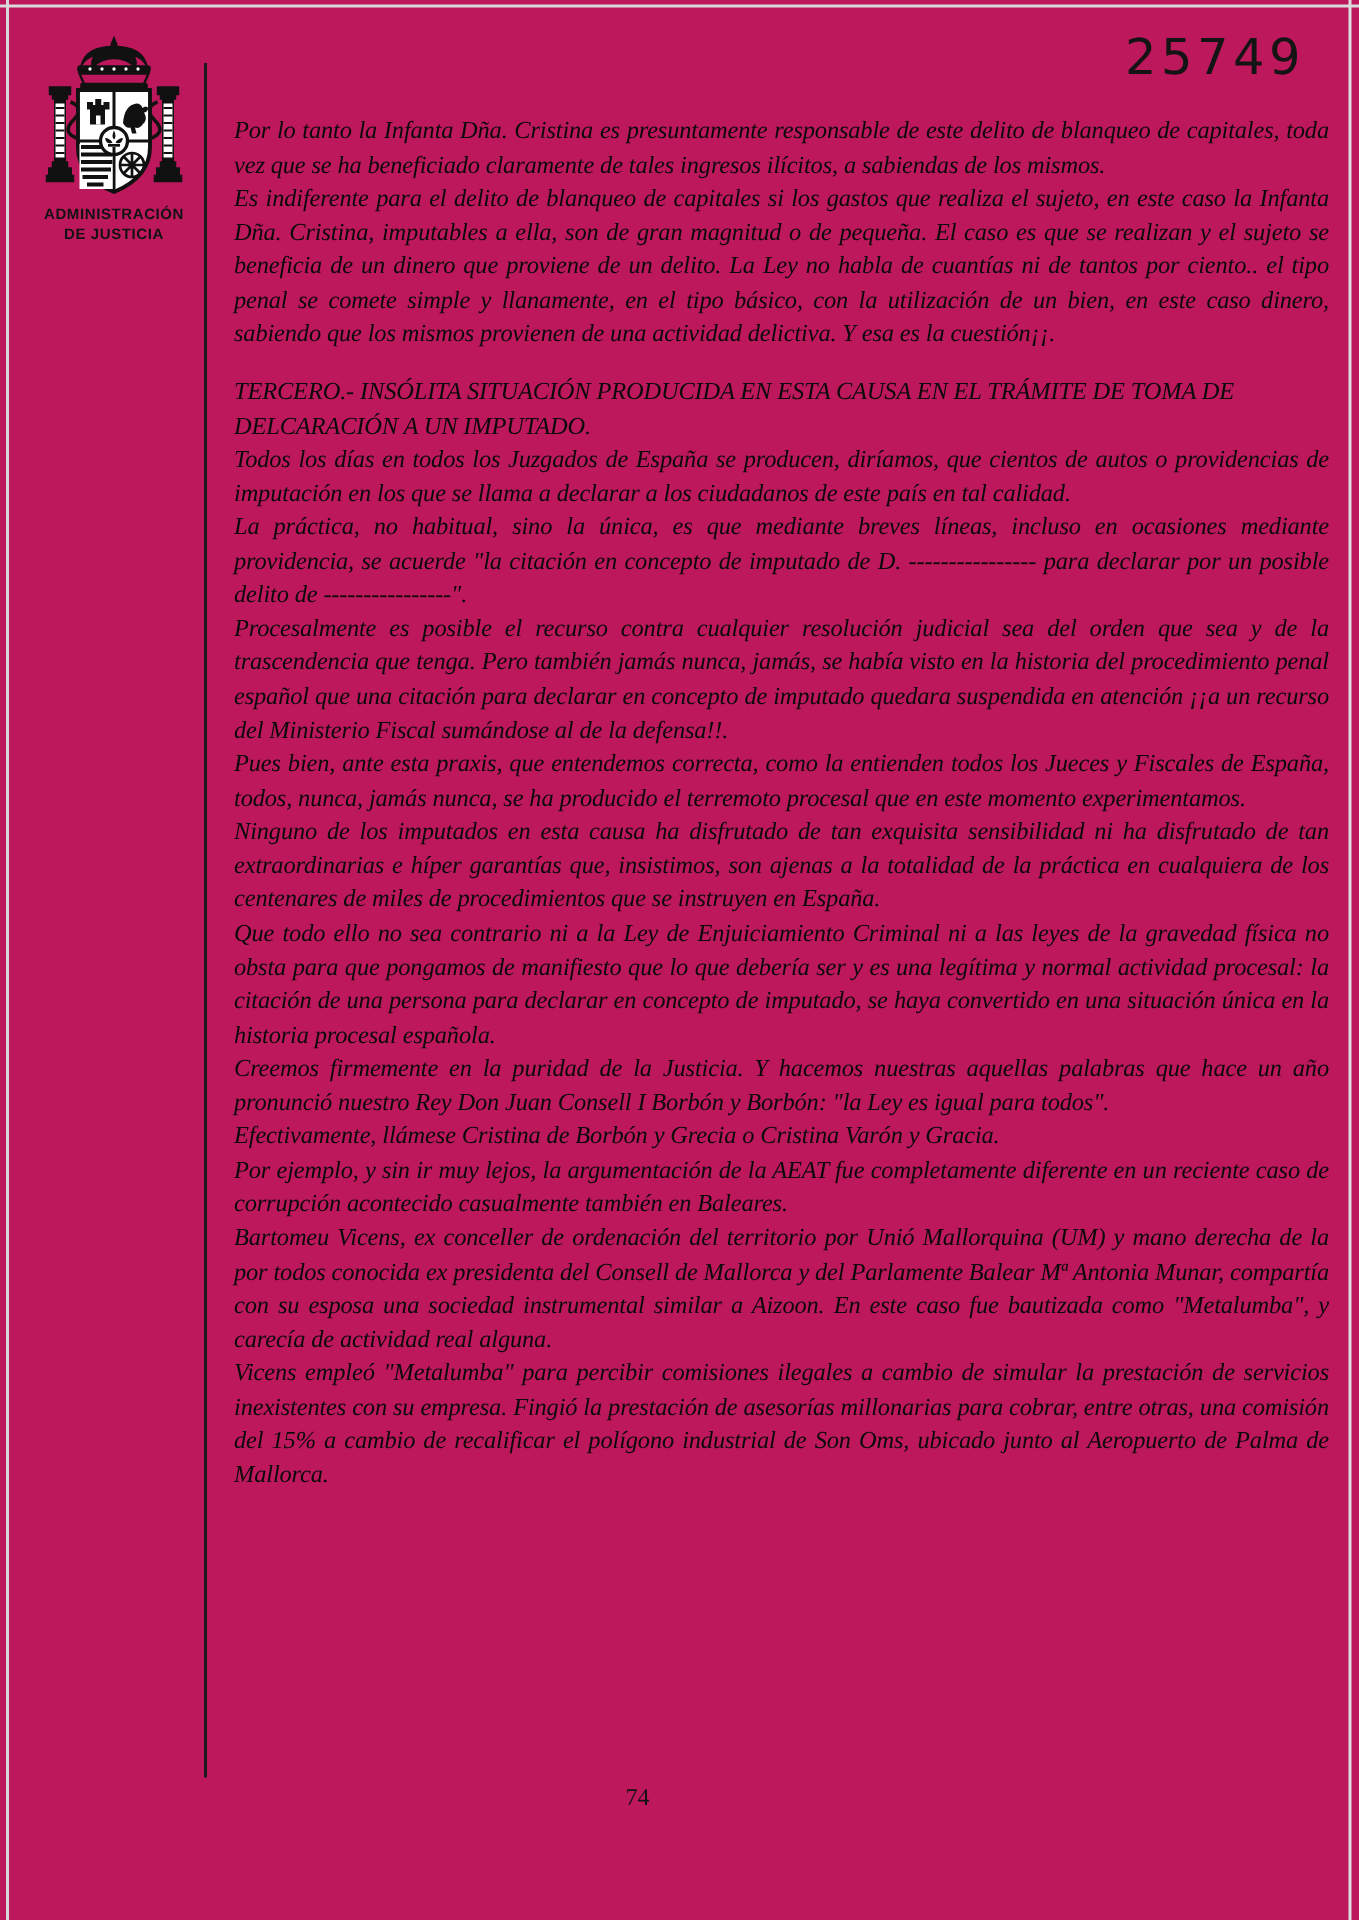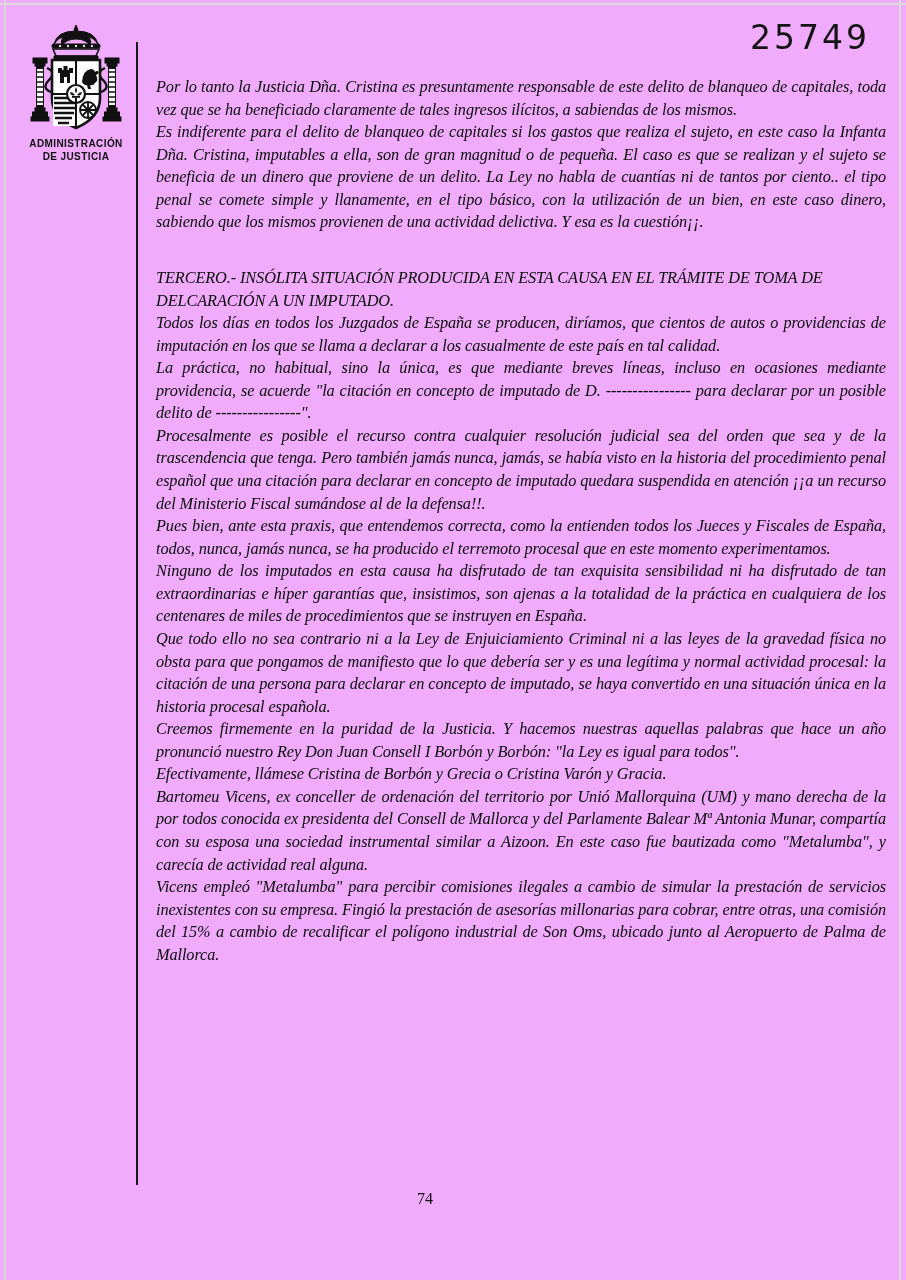--- a/index.html
+++ b/index.html
@@ -4,21 +4,21 @@
 <style>
   html, body {
     margin: 0;
     padding: 0;
     background: #ffffff;
   }
   .page {
     position: relative;
     width: 906px;
     height: 1280px;
-    background: #f0abfc;
+    background: #be185d;
     overflow: hidden;
     font-family: "Liberation Serif", "DejaVu Serif", serif;
     color: #0a0a0a;
   }
 
   
   .scan-edge-left {
     position: absolute;
     left: 4px; top: 0; bottom: 0;
     width: 2px;
@@ -96,21 +96,21 @@
     font-style: italic;
     font-size: 16.3px;
     line-height: 1.385;
     text-align: justify;
     text-justify: inter-word;
     letter-spacing: -0.1px;
   }
   .para.last-left { text-align: left; }
   .para.heading {
     text-transform: none;
-    margin-top: 33px;
+    margin-top: 16px;
     margin-bottom: 0;
     text-align: left;
   }
 
   
   .footer-page {
     position: absolute;
     top: 1190px;
     left: 0;
     width: 850px;
@@ -211,30 +211,31 @@
     </svg>
     <div class="emblem-caption">
       <div>ADMINISTRACIÓN</div>
       <div>DE JUSTICIA</div>
     </div>
   </div>
 
   <div class="margin-rule"></div>
 
   <div class="body-column">
-    <p class="para">Por lo tanto la Justicia Dña. Cristina es presuntamente responsable de este delito de blanqueo de capitales, toda vez que se ha beneficiado claramente de tales ingresos ilícitos, a sabiendas de los mismos.</p>
+    <p class="para">Por lo tanto la Infanta Dña. Cristina es presuntamente responsable de este delito de blanqueo de capitales, toda vez que se ha beneficiado claramente de tales ingresos ilícitos, a sabiendas de los mismos.</p>
     <p class="para">Es indiferente para el delito de blanqueo de capitales si los gastos que realiza el sujeto, en este caso la Infanta Dña. Cristina, imputables a ella, son de gran magnitud o de pequeña. El caso es que se realizan y el sujeto se beneficia de un dinero que proviene de un delito. La Ley no habla de cuantías ni de tantos por ciento.. el tipo penal se comete simple y llanamente, en el tipo básico, con la utilización de un bien, en este caso dinero, sabiendo que los mismos provienen de una actividad delictiva. Y esa es la cuestión¡¡.</p>
     <p class="para heading">TERCERO.- INSÓLITA SITUACIÓN PRODUCIDA EN ESTA CAUSA EN EL TRÁMITE DE TOMA DE DELCARACIÓN A UN IMPUTADO.</p>
-    <p class="para">Todos los días en todos los Juzgados de España se producen, diríamos, que cientos de autos o providencias de imputación en los que se llama a declarar a los casualmente de este país en tal calidad.</p>
+    <p class="para">Todos los días en todos los Juzgados de España se producen, diríamos, que cientos de autos o providencias de imputación en los que se llama a declarar a los ciudadanos de este país en tal calidad.</p>
     <p class="para">La práctica, no habitual, sino la única, es que mediante breves líneas, incluso en ocasiones mediante providencia, se acuerde "la citación en concepto de imputado de D. ---------------- para declarar por un posible delito de ----------------".</p>
     <p class="para">Procesalmente es posible el recurso contra cualquier resolución judicial sea del orden que sea y de la trascendencia que tenga. Pero también jamás nunca, jamás, se había visto en la historia del procedimiento penal español que una citación para declarar en concepto de imputado quedara suspendida en atención ¡¡a un recurso del Ministerio Fiscal sumándose al de la defensa!!.</p>
     <p class="para">Pues bien, ante esta praxis, que entendemos correcta, como la entienden todos los Jueces y Fiscales de España, todos, nunca, jamás nunca, se ha producido el terremoto procesal que en este momento experimentamos.</p>
     <p class="para">Ninguno de los imputados en esta causa ha disfrutado de tan exquisita sensibilidad ni ha disfrutado de tan extraordinarias e híper garantías que, insistimos, son ajenas a la totalidad de la práctica en cualquiera de los centenares de miles de procedimientos que se instruyen en España.</p>
     <p class="para">Que todo ello no sea contrario ni a la Ley de Enjuiciamiento Criminal ni a las leyes de la gravedad física no obsta para que pongamos de manifiesto que lo que debería ser y es una legítima y normal actividad procesal: la citación de una persona para declarar en concepto de imputado, se haya convertido en una situación única en la historia procesal española.</p>
     <p class="para">Creemos firmemente en la puridad de la Justicia. Y hacemos nuestras aquellas palabras que hace un año pronunció nuestro Rey Don Juan Consell I Borbón y Borbón: "la Ley es igual para todos".</p>
     <p class="para last-left">Efectivamente, llámese Cristina de Borbón y Grecia o Cristina Varón y Gracia.</p>
+    <p class="para">Por ejemplo, y sin ir muy lejos, la argumentación de la AEAT fue completamente diferente en un reciente caso de corrupción acontecido casualmente también en Baleares.</p>
     <p class="para">Bartomeu Vicens, ex conceller de ordenación del territorio por Unió Mallorquina (UM) y mano derecha de la por todos conocida ex presidenta del Consell de Mallorca y del Parlamente Balear Mª Antonia Munar, compartía con su esposa una sociedad instrumental similar a Aizoon. En este caso fue bautizada como "Metalumba", y carecía de actividad real alguna.</p>
     <p class="para">Vicens empleó "Metalumba" para percibir comisiones ilegales a cambio de simular la prestación de servicios inexistentes con su empresa. Fingió la prestación de asesorías millonarias para cobrar, entre otras, una comisión del 15% a cambio de recalificar el polígono industrial de Son Oms, ubicado junto al Aeropuerto de Palma de Mallorca.</p>
   </div>
 
   <div class="footer-page">74</div>
 
 </div>
 
 </body></html>

